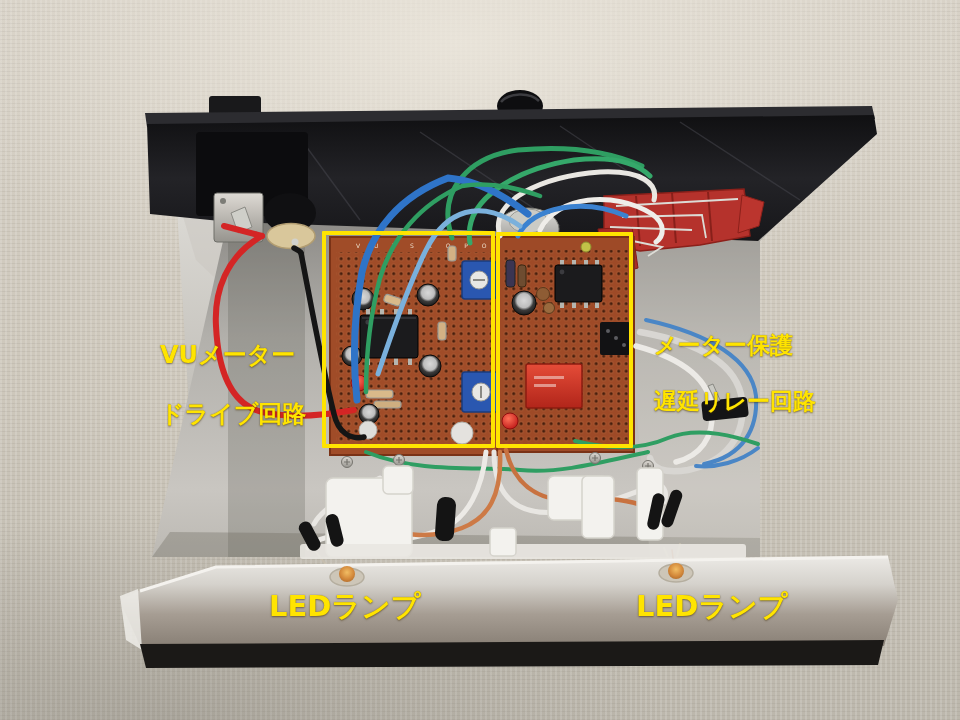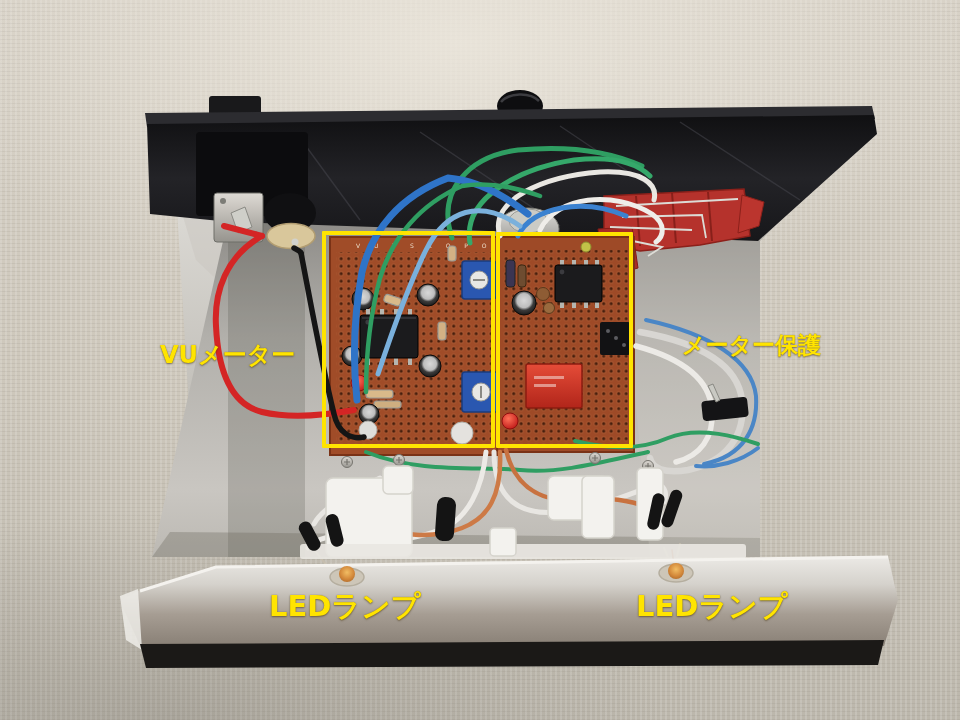--- a/index.html
+++ b/index.html
@@ -17,21 +17,21 @@
   .ann-box{
     position:absolute;border:4px solid #ffe400;box-sizing:border-box;
     border-radius:1px;
   }
   .label{
     position:absolute;color:#ffe400;font-weight:bold;white-space:pre;
     text-shadow:0 1px 2px rgba(70,50,0,.55), 0 0 1px rgba(70,50,0,.55);
     line-height:1.22;
   }
   .label-vu{left:160px;top:341px;font-size:24px;}
-  .label-protect{left:654px;top:331px;font-size:23px;margin-left:28px;}
+  .label-protect{left:654px;top:331px;font-size:23px;}
   .label-led{font-size:29px;top:589px;}
   .label-led.left{left:269px;}
   .label-led.right{left:636px;}
 </style>
 </head>
 <body>
 
 <div class="scene">
 
 <svg width="960" height="720" viewBox="0 0 960 720">
@@ -336,21 +336,21 @@
       <ellipse cx="676" cy="573" rx="17" ry="9" fill="#cdc6b8" stroke="#b5ae9f" stroke-width="1.5"></ellipse>
       <circle cx="676" cy="571" r="8" fill="url(#amber)"></circle>
     </g>
   </g>
 </svg>
 
 <div class="ann-box" style="left:322px;top:231px;width:173px;height:217px;"></div>
 <div class="ann-box" style="left:496px;top:232px;width:137px;height:216px;"></div>
 
 <div class="label label-vu"><span>VUメーター</span><br>
-</div>
+<span>ドライブ回路</span></div>
 
 <div class="label label-protect"><span>メーター保護</span><br>
-</div>
+<span>遅延リレー回路</span></div>
 
 <div class="label label-led left">LEDランプ</div>
 <div class="label label-led right">LEDランプ</div>
 
 </div>
 
 </body></html>

